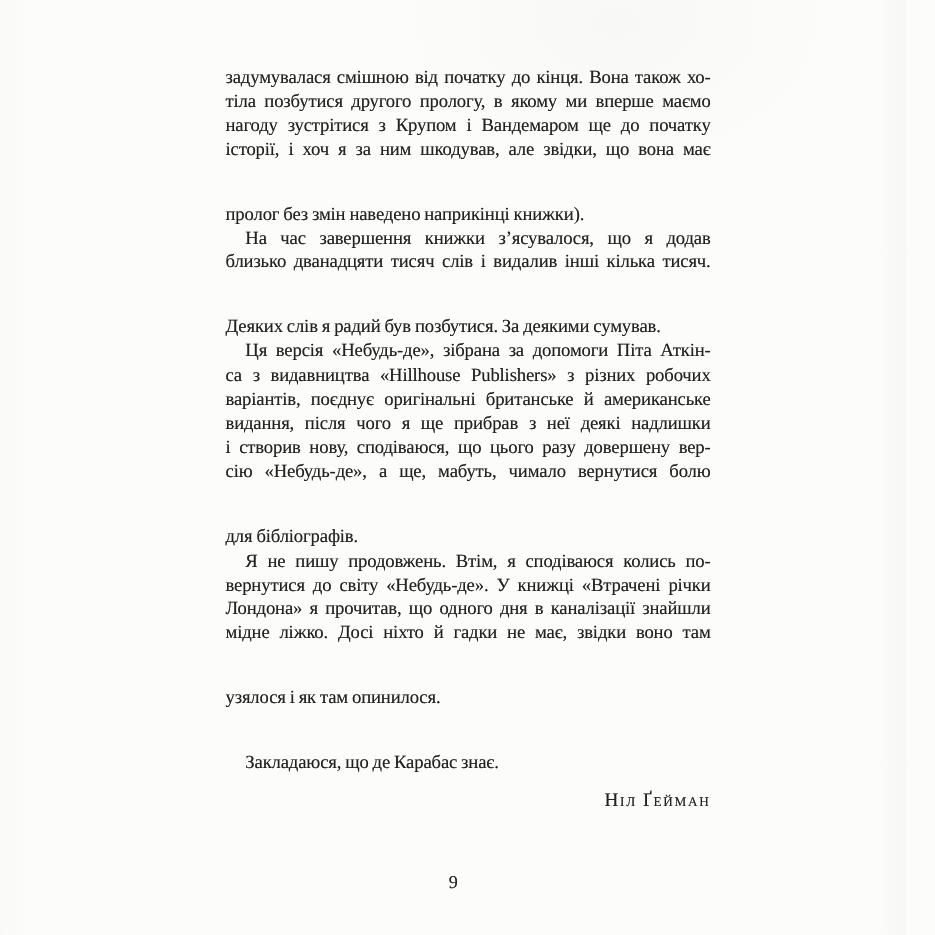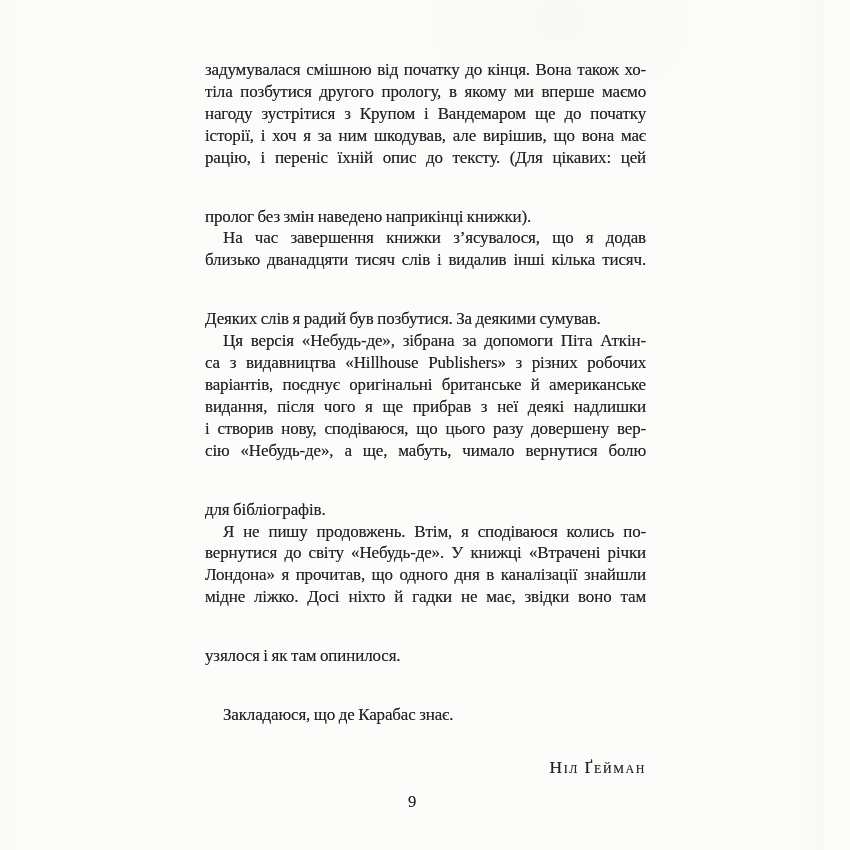--- a/index.html
+++ b/index.html
@@ -42,21 +42,21 @@
     white-space: normal;
   }
   .line.para-end {
     text-align-last: left;
     margin-top: 37px;
   }
   .line.indent {
     text-indent: 18px;
   }
   .signature {
-    margin-top: 31px;
+    margin-top: 13px;
     text-align: left;
     font-variant: small-caps;
     font-size: 17.5px;
     letter-spacing: 1.6px;
     color: var(--text);
     text-align-last: right;
   }
   .page-number {
     position: absolute;
     top: 792px;
@@ -71,22 +71,21 @@
 </head>
 <body>
 
 <div class="page">
   <div class="text-block">
 
   <div class="paragraph">
         <div class="line">задумувалася смішною від початку до кінця. Вона також хо-</div>
         <div class="line">тіла позбутися другого прологу, в якому ми вперше маємо</div>
         <div class="line">нагоду зустрітися з Крупом і Вандемаром ще до початку</div>
-        <div class="line">історії, і хоч я за ним шкодував, але вирішив, що вона має</div>
-        <div class="line">рацію, і переніс їхній опис до тексту. (Для цікавих: цей</div>
+        <div class="line">історії, і хоч я за ним шкодував, але звідки, що вона має</div>
         <div class="line para-end">пролог без змін наведено наприкінці книжки).</div>
       </div>
       <div class="paragraph">
         <div class="line indent">На час завершення книжки з’ясувалося, що я додав</div>
         <div class="line">близько дванадцяти тисяч слів і видалив інші кілька тисяч.</div>
         <div class="line para-end">Деяких слів я радий був позбутися. За деякими сумував.</div>
       </div>
       <div class="paragraph">
         <div class="line indent">Ця версія «Небудь-де», зібрана за допомоги Піта Аткін-</div>
         <div class="line">са з видавництва «Hillhouse Publishers» з різних робочих</div>

